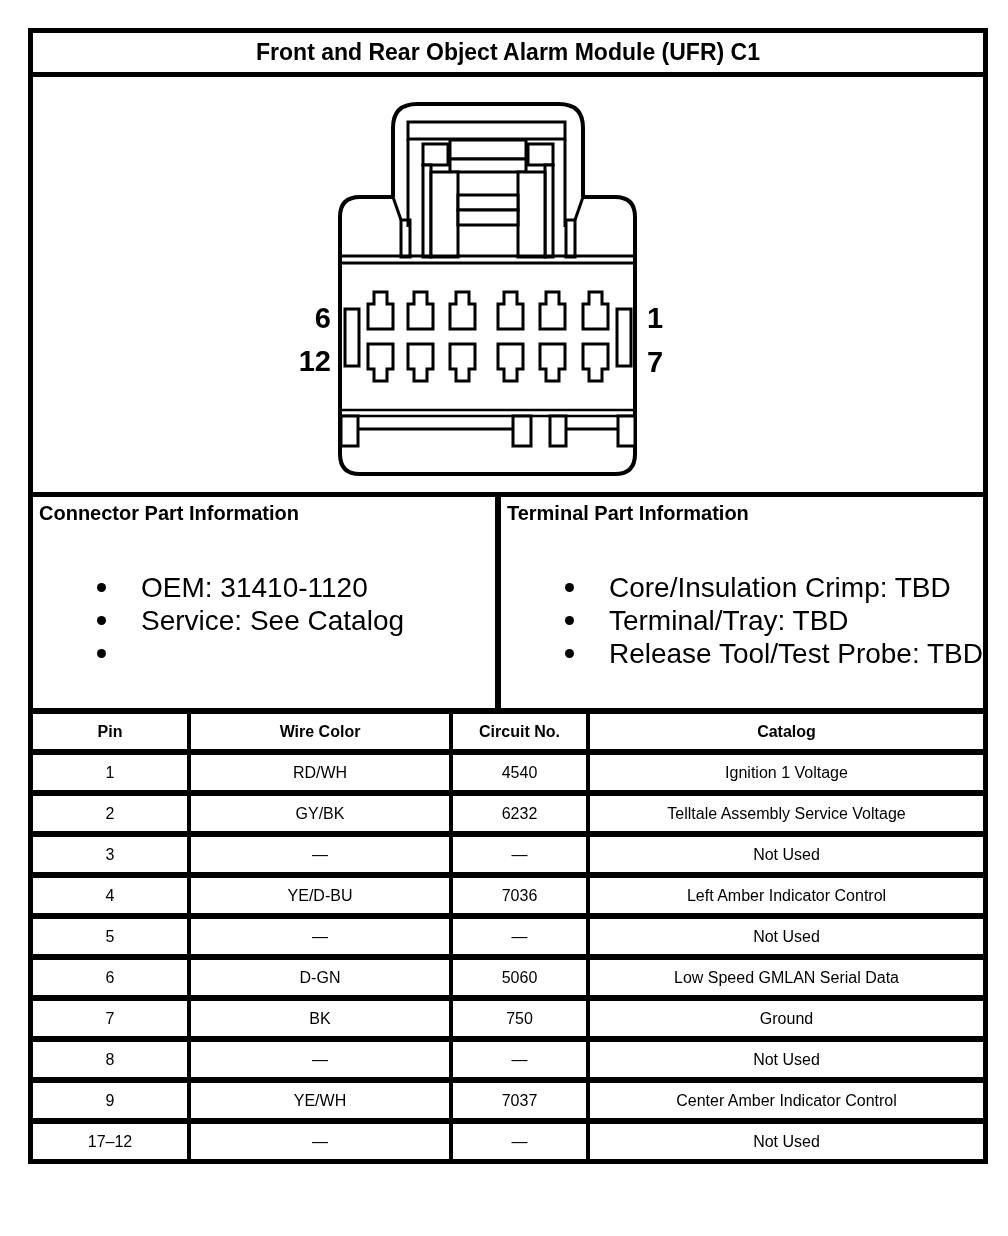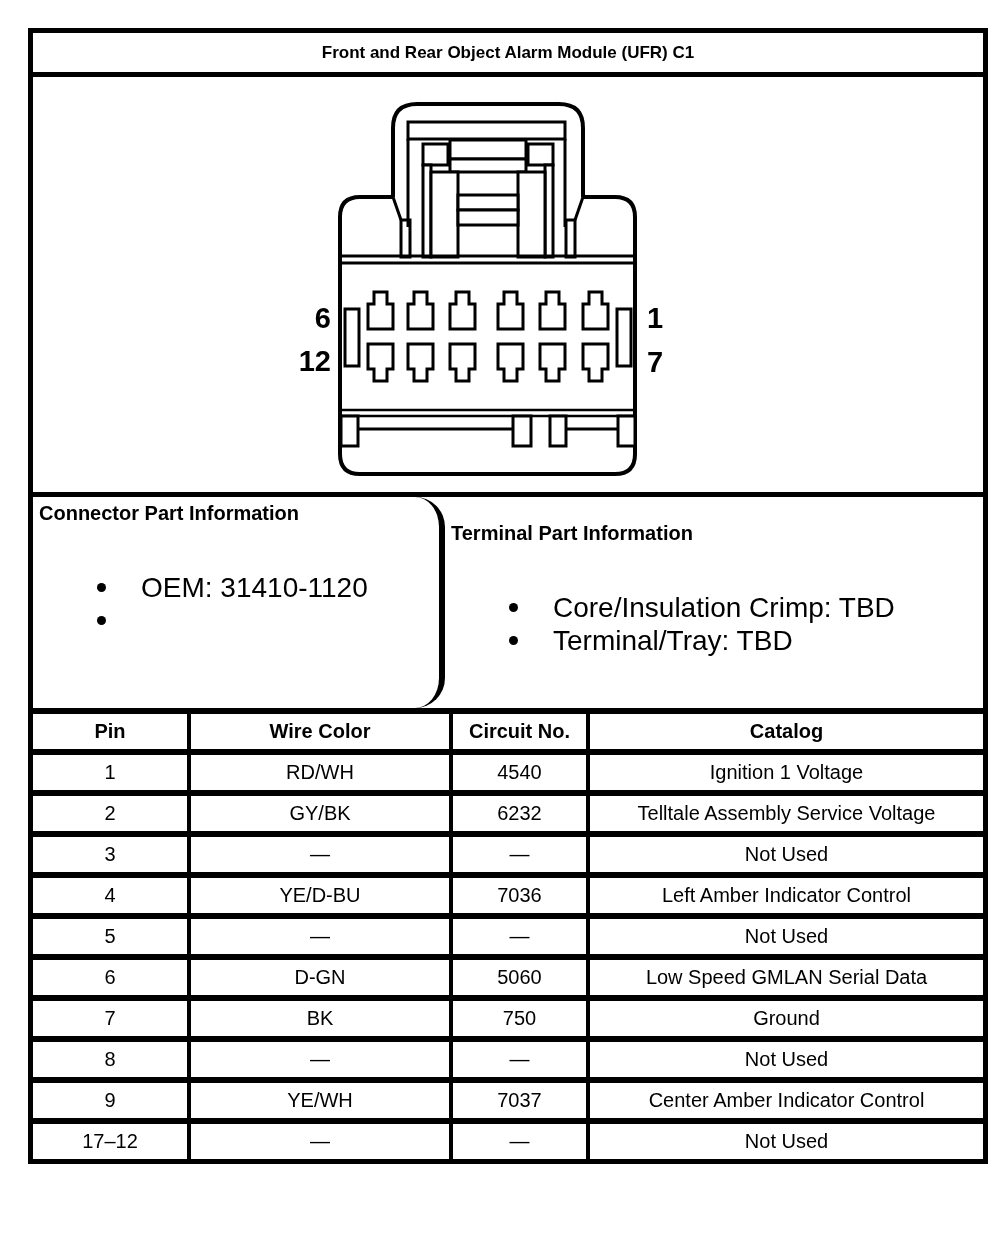--- a/index.html
+++ b/index.html
@@ -1,37 +1,37 @@
 <!DOCTYPE html>
 <html><head>
 <meta charset="utf-8">
 <style>
   html,body{margin:0;padding:0;background:#fff;}
   body{width:1008px;height:1236px;font-family:"Liberation Sans",sans-serif;color:#000;}
   .sheet{position:absolute;left:28px;top:28px;width:950px;border:5px solid #000;background:#fff;}
 
-  .title-box{height:39px;line-height:39px;text-align:center;font-size:17px;font-weight:bold;}
+  .title-box{height:39px;line-height:39px;text-align:center;font-size:23px;font-weight:bold;}
 
   .diagram-box{border-top:5px solid #000;border-bottom:5px solid #000;height:415px;overflow:hidden;}
   .diagram-box svg{display:block;}
 
   .info-row{display:flex;border-bottom:6px solid #000;height:211px;}
   .info-cell{box-sizing:border-box;padding:5px 0 0 6px;}
-  .info-left{width:412px;border-right:6px solid #000;border-radius:30px;}
-  .info-right{flex:1;margin-top:20px;}
+  .info-left{width:479px;border-right:6px solid #000;}
+  .info-right{flex:1;}
   .info-heading{font-size:20px;font-weight:bold;}
   ul.bullets{list-style:none;margin:46px 0 0 0;padding:0;}
   ul.bullets li{display:flex;align-items:center;height:33px;font-size:28px;}
   .dot{display:inline-block;width:9px;height:9px;border-radius:50%;background:#000;margin-left:58px;flex:none;}
   .bullet-text{margin-left:35px;white-space:nowrap;}
 
   table.pin-table{width:100%;border-collapse:collapse;border:hidden;table-layout:fixed;}
   table.pin-table th,table.pin-table td{
     border:4px solid #000;border-top-width:6px;border-bottom-width:6px;
-    height:35px;font-size:20px;text-align:center;vertical-align:middle;
+    height:35px;font-size:16px;text-align:center;vertical-align:middle;
     overflow:hidden;white-space:nowrap;padding:0;
   }
   table.pin-table th{font-weight:bold;}
   td.col-function{text-align:left;padding-left:4px;}
   .col-w-pin{width:156px;}.col-w-wire{width:262px;}.col-w-circ{width:137px;}.col-w-func{width:auto;}
 
   svg .ln{stroke:#000;fill:none;}
   svg .fw{stroke:#000;fill:#fff;}
   svg text{font-family:"Liberation Sans",sans-serif;font-weight:bold;font-size:29px;fill:#000;}
 </style>
@@ -107,33 +107,41 @@
   <div class="info-row">
     <div class="info-cell info-left">
       <div class="info-heading">Connector Part Information</div>
       <ul class="bullets">
           <li>
             <span class="dot"></span>
             <span class="bullet-text">OEM: 31410-1120</span>
           </li>
           <li>
             <span class="dot"></span>
+            <span class="bullet-text">Service: See Catalog</span>
+          </li>
+          <li>
+            <span class="dot"></span>
           </li>
         </ul>
     </div>
     <div class="info-cell info-right">
       <div class="info-heading">Terminal Part Information</div>
       <ul class="bullets">
           <li>
             <span class="dot"></span>
             <span class="bullet-text">Core/Insulation Crimp: TBD</span>
           </li>
           <li>
             <span class="dot"></span>
             <span class="bullet-text">Terminal/Tray: TBD</span>
+          </li>
+          <li>
+            <span class="dot"></span>
+            <span class="bullet-text">Release Tool/Test Probe: TBD</span>
           </li>
         </ul>
     </div>
   </div>
 
   <table class="pin-table">
     <colgroup>
       <col class="col-w-pin">
         <col class="col-w-wire">
         <col class="col-w-circ">

